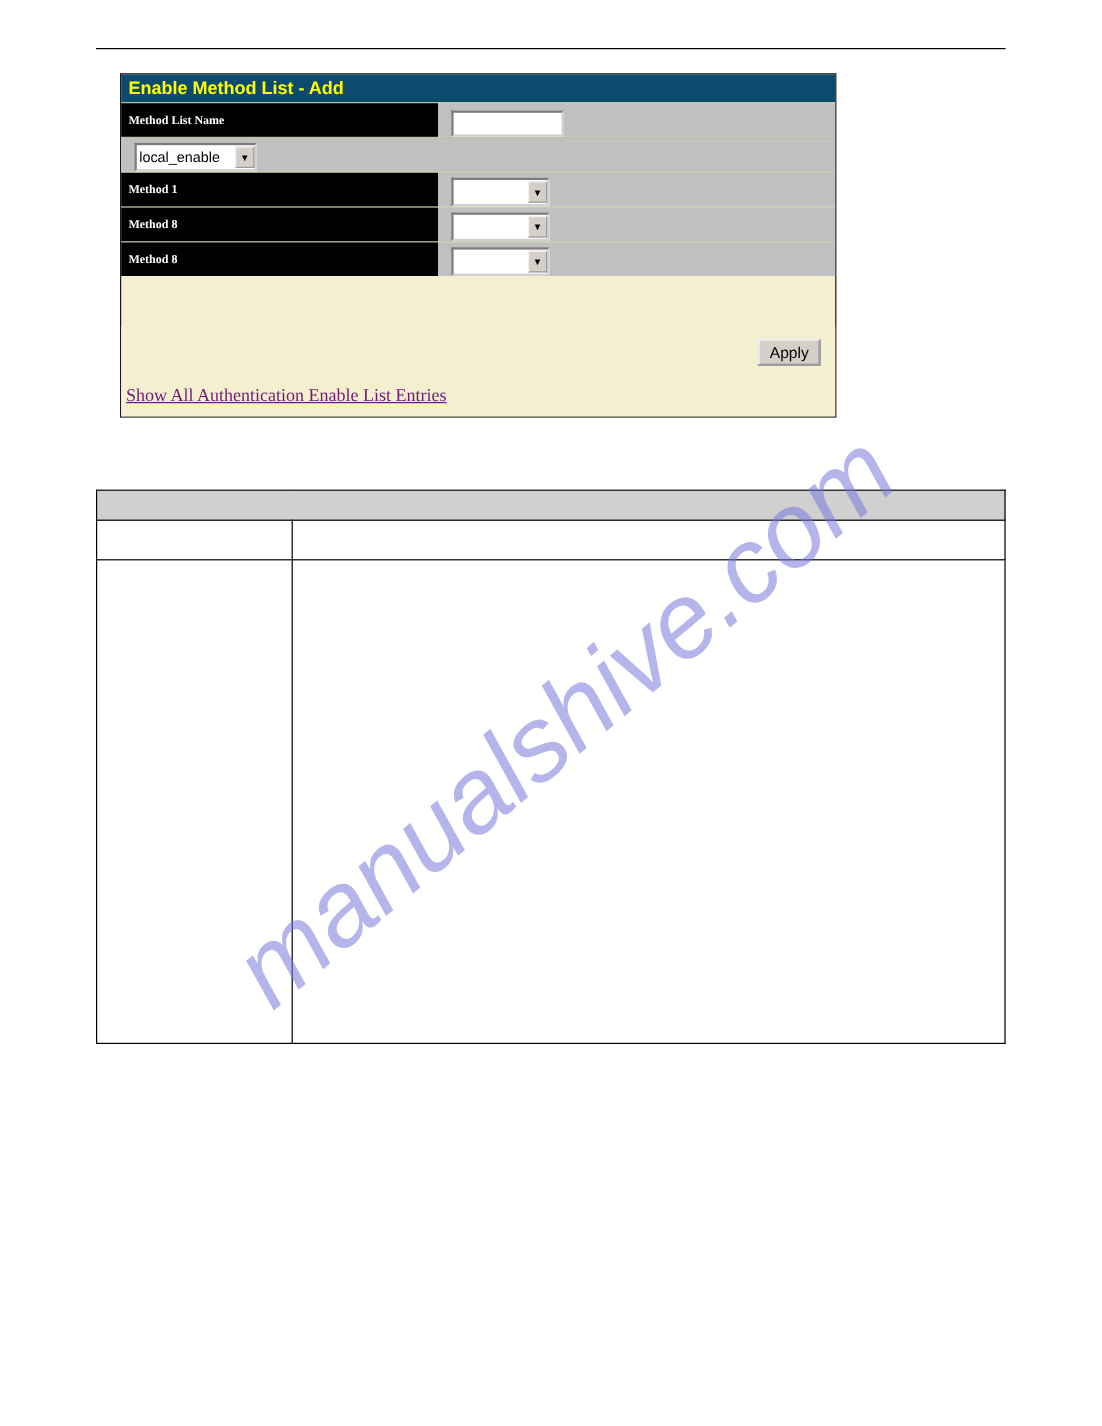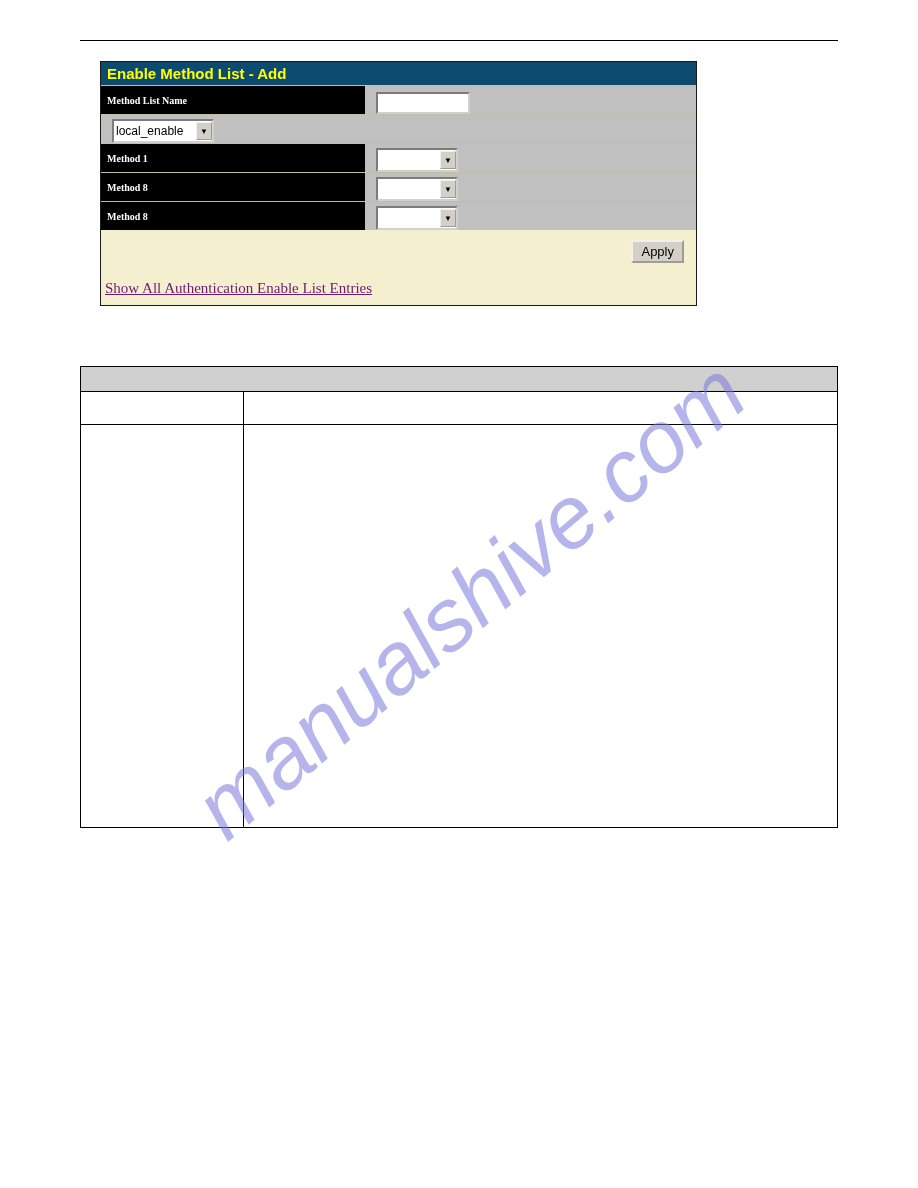--- a/index.html
+++ b/index.html
@@ -85,20 +85,21 @@
     display: flex;
     align-items: center;
     justify-content: center;
     font-size: 8px;
     color: #000;
   }
   .dropdown.narrow { width: 76px; }
   .footer-strip {
     background: #f4efcf;
     padding: 6px 8px 8px 4px;
+    margin-top: 42px;
   }
   .apply-row {
     display: flex;
     justify-content: flex-end;
     padding: 4px 4px 16px 0;
   }
   .apply-button {
     font-family: Arial, sans-serif;
     font-size: 13px;
     background: #d4d0c8;

